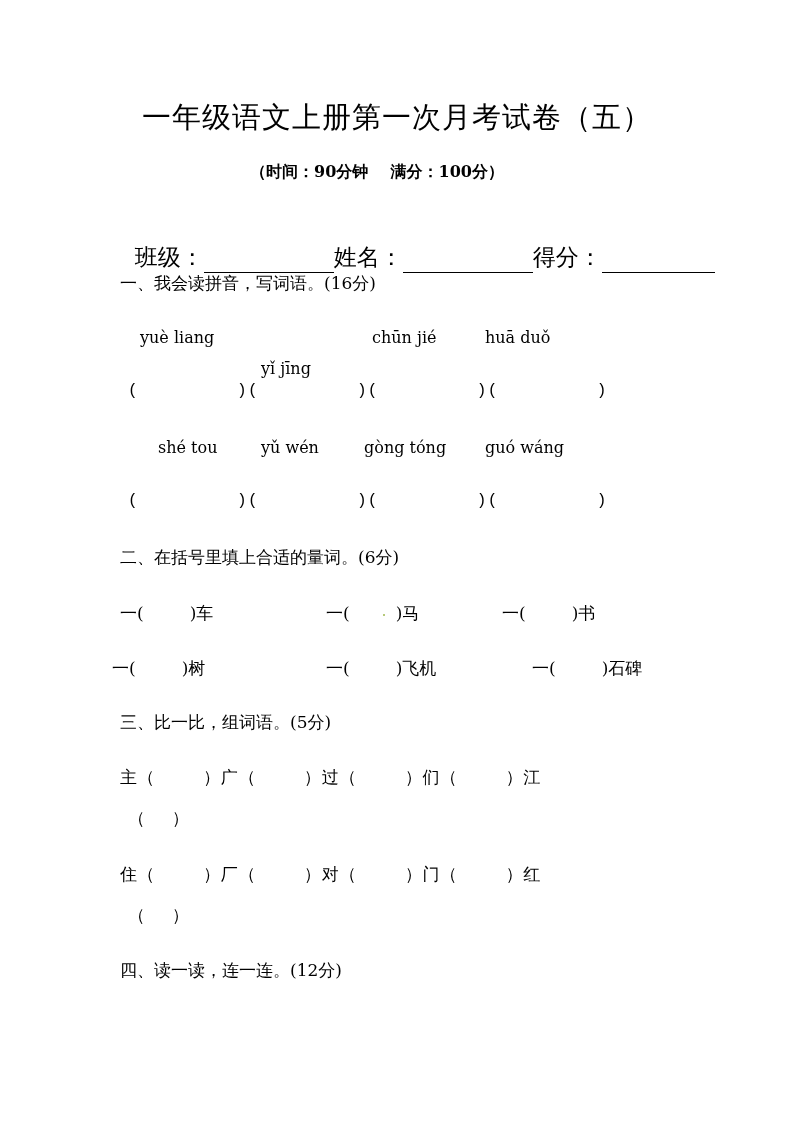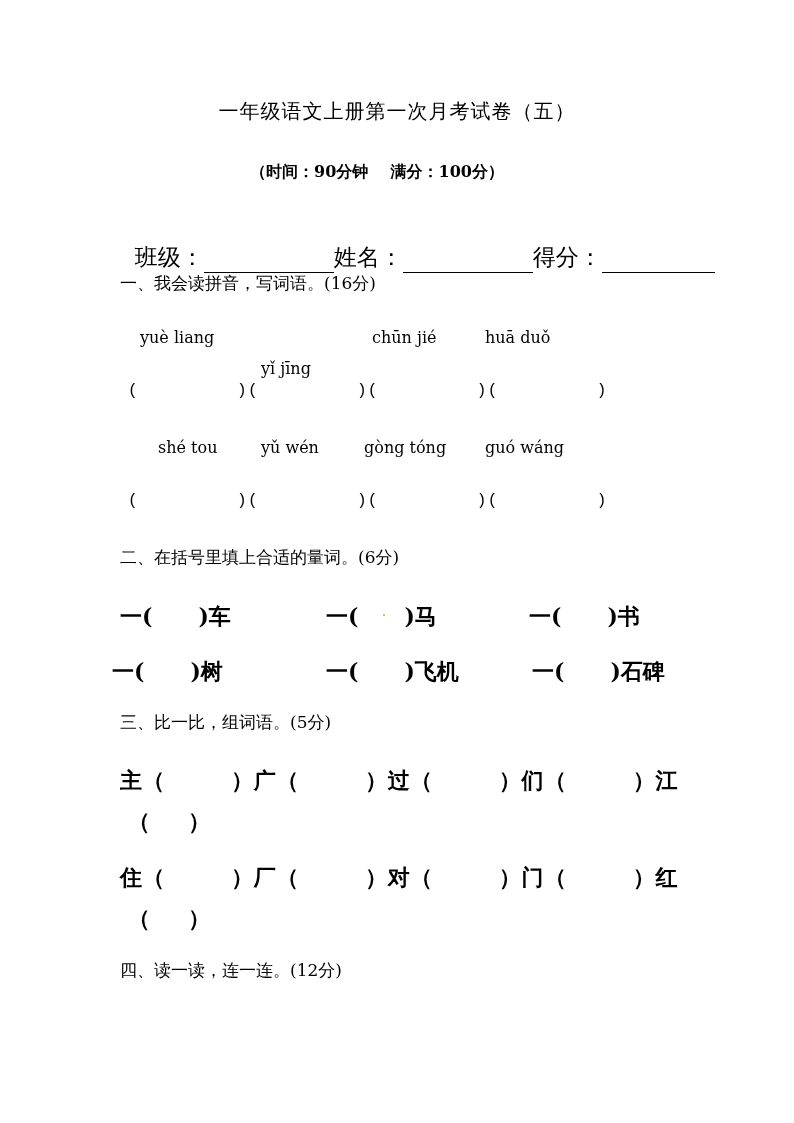--- a/index.html
+++ b/index.html
@@ -1,26 +1,26 @@
 <!DOCTYPE html>
 <html><head>
 <meta charset="utf-8">
 <style>
   html, body { margin: 0; padding: 0; background: #ffffff; }
   body { width: 794px; height: 1123px; position: relative; overflow: hidden;
          font-family: "DejaVu Serif", "Liberation Serif", serif; color: #000; }
   .abs { position: absolute; white-space: pre; }
-  .title { left: 0; width: 794px; top: 98px; text-align: center; font-size: 20px; letter-spacing: 1px; }
+  .title { left: 0; width: 794px; top: 98px; text-align: center; font-size: 29px; letter-spacing: 1px; }
   .subtitle { left: 0; width: 754px; top: 162px; text-align: center; font-size: 16px; font-weight: bold; }
   .info { top: 216px; font-size: 23px; }
   .blank { display: inline-block; border-bottom: 1px solid #000; height: 18px; vertical-align: bottom; }
   .sec { left: 120px; font-size: 17px; }
   .pinyin { font-family: "DejaVu Serif", "Liberation Serif", serif; font-size: 16px; }
   .par { font-family: "Liberation Mono", "DejaVu Sans Mono", monospace; font-size: 16px; }
-  .row { font-size: 22px; font-weight: bold; }
+  .row { font-size: 17px; }
   .dot { position: absolute; left: 383px; top: 614px; width: 2px; height: 2px; background: #b7c97a; }
 </style>
 </head>
 <body>
 
 <div class="abs title">一年级语文上册第一次月考试卷（五）</div>
 <div class="abs subtitle">（时间：90分钟    满分：100分）</div>
 
 <div class="abs info" style="left:120px;">
   <span>班级：</span><span class="blank" style="width:130px;"></span><span>姓名：</span><span class="blank" style="width:130px;"></span><span>得分：</span><span class="blank" style="width:113px;"></span>
@@ -37,21 +37,21 @@
 <div class="abs pinyin" style="left:158px; top:438px;">shé tou</div>
 <div class="abs pinyin" style="left:261px; top:438px;">yǔ wén</div>
 <div class="abs pinyin" style="left:364px; top:438px;">gòng tóng</div>
 <div class="abs pinyin" style="left:485px; top:438px;">guó wáng</div>
 <div class="abs par" style="left:128px; top:492px; letter-spacing:1.3px;">(         )(         )(         )(         )</div>
 
 <div class="abs sec" style="top:546px;">二、在括号里填上合适的量词。(6分)</div>
 
 <div class="abs row" style="left:120px; top:602px;"><span>一(</span><span style="display:inline-block;width:46px;"></span><span>)车</span></div>
 <div class="abs row" style="left:326px; top:602px;"><span>一(</span><span style="display:inline-block;width:46px;"></span><span>)马</span></div>
-<div class="abs row" style="left:529px; top:602px;text-align:right;"><span>一(</span><span style="display:inline-block;width:46px;"></span><span>)书</span></div>
+<div class="abs row" style="left:502px; top:602px;text-align:right;"><span>一(</span><span style="display:inline-block;width:46px;"></span><span>)书</span></div>
 <div class="dot"></div>
 
 <div class="abs row" style="left:112px; top:657px;"><span>一(</span><span style="display:inline-block;width:46px;"></span><span>)树</span></div>
 <div class="abs row" style="left:326px; top:657px;"><span>一(</span><span style="display:inline-block;width:46px;"></span><span>)飞机</span></div>
 <div class="abs row" style="left:532px; top:657px;"><span>一(</span><span style="display:inline-block;width:46px;"></span><span>)石碑</span></div>
 
 <div class="abs sec" style="top:711px;">三、比一比，组词语。(5分)</div>
 <div class="abs row" style="left:120px; top:766px; letter-spacing:0.6px;">主（        ）广（        ）过（        ）们（        ）江</div>
 <div class="abs row" style="left:128px; top:807px;">（     ）</div>
 <div class="abs row" style="left:120px; top:863px; letter-spacing:0.6px;">住（        ）厂（        ）对（        ）门（        ）红</div>

